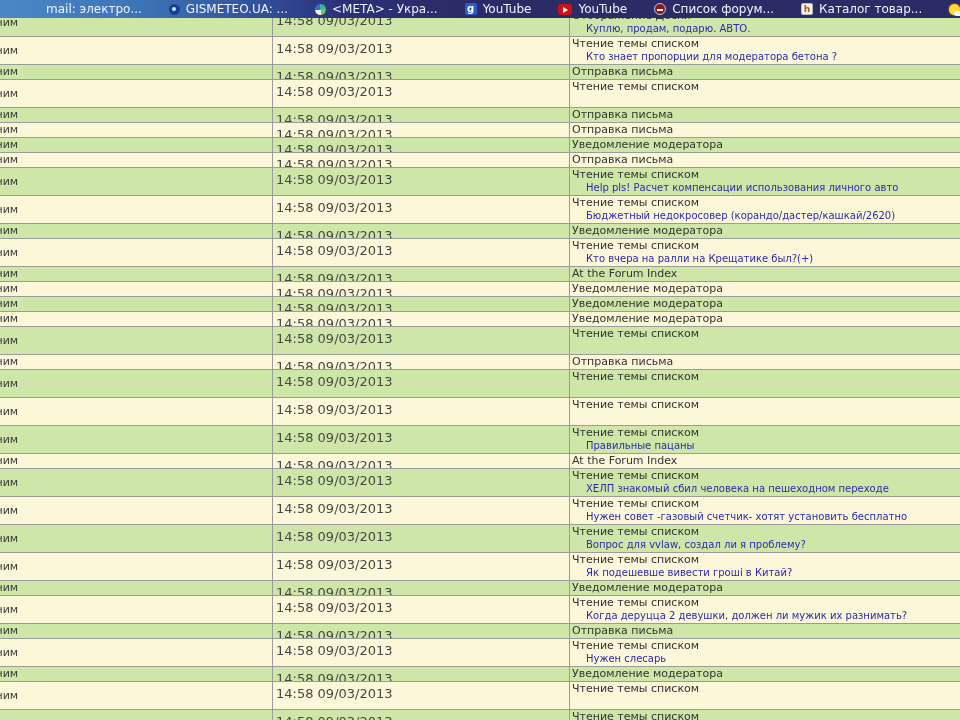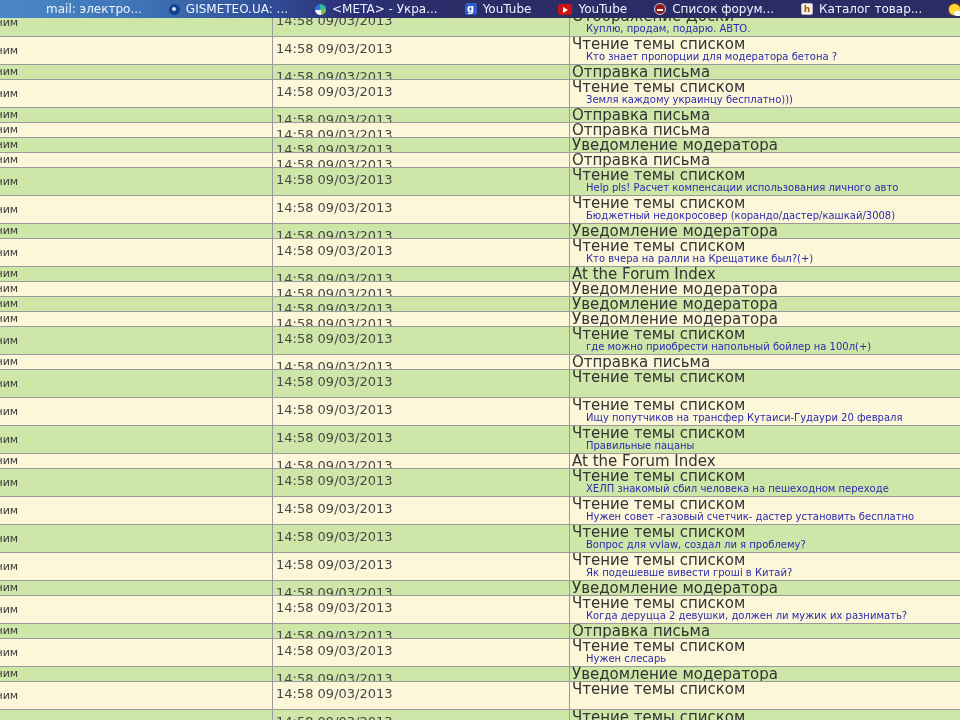--- a/index.html
+++ b/index.html
@@ -37,21 +37,21 @@
   .page{position:absolute;top:9px;left:0;width:960px;}
   .row{display:flex;height:14px;border-bottom:1px solid #9b9b9b;overflow:hidden;}
   .row.tall{height:27px;}
   .row.green{background:#cfe6a9;}
   .row.cream{background:#fcf7d9;}
   .cell-user{width:273px;flex:none;position:relative;display:flex;align-items:center;border-right:1px solid #9b9b9b;box-sizing:border-box;overflow:visible;}
   .username{font-size:11px;color:#3a3a3a;margin-left:-26px;line-height:12px;}
   .cell-time{width:297px;flex:none;border-right:1px solid #9b9b9b;box-sizing:border-box;padding:1px 0 0 3px;}
   .timestamp{font-size:13px;color:#474747;line-height:13px;}
   .cell-activity{flex:1;padding:0 0 0 2px;overflow:hidden;}
-  .action{font-size:15px;color:#333;line-height:14px;white-space:nowrap;}
+  .action{font-size:11px;color:#333;line-height:14px;white-space:nowrap;}
   .topic-link{font-size:10px;color:#2b2bad;line-height:12px;padding-left:14px;white-space:nowrap;cursor:pointer;}
 </style>
 </head>
 <body>
 
 <div class="page" id="rows-host">
   <div class="row tall green">
     <div class="cell-user">
       <span class="username">Аноним</span>
     </div>
@@ -92,21 +92,20 @@
 
   <div class="row tall cream">
     <div class="cell-user">
       <span class="username">Аноним</span>
     </div>
     <div class="cell-time">
       <span class="timestamp">14:58 09/03/2013</span>
     </div>
     <div class="cell-activity">
       <div class="action">Чтение темы списком</div>
-      <div class="topic-link">Земля каждому украинцу бесплатно)))</div>
     </div>
   </div>
 
   <div class="row single green">
     <div class="cell-user">
       <span class="username">Аноним</span>
     </div>
     <div class="cell-time">
       <span class="timestamp">14:58 09/03/2013</span>
     </div>
@@ -170,21 +169,21 @@
 
   <div class="row tall cream">
     <div class="cell-user">
       <span class="username">Аноним</span>
     </div>
     <div class="cell-time">
       <span class="timestamp">14:58 09/03/2013</span>
     </div>
     <div class="cell-activity">
       <div class="action">Чтение темы списком</div>
-      <div class="topic-link">Бюджетный недокросовер (корандо/дастер/кашкай/3008)</div>
+      <div class="topic-link">Бюджетный недокросовер (корандо/дастер/кашкай/2620)</div>
     </div>
   </div>
 
   <div class="row single green">
     <div class="cell-user">
       <span class="username">Аноним</span>
     </div>
     <div class="cell-time">
       <span class="timestamp">14:58 09/03/2013</span>
     </div>
@@ -261,21 +260,20 @@
 
   <div class="row tall green">
     <div class="cell-user">
       <span class="username">Аноним</span>
     </div>
     <div class="cell-time">
       <span class="timestamp">14:58 09/03/2013</span>
     </div>
     <div class="cell-activity">
       <div class="action">Чтение темы списком</div>
-      <div class="topic-link">где можно приобрести напольный бойлер на 100л(+)</div>
     </div>
   </div>
 
   <div class="row single cream">
     <div class="cell-user">
       <span class="username">Аноним</span>
     </div>
     <div class="cell-time">
       <span class="timestamp">14:58 09/03/2013</span>
     </div>
@@ -299,21 +297,20 @@
 
   <div class="row tall cream">
     <div class="cell-user">
       <span class="username">Аноним</span>
     </div>
     <div class="cell-time">
       <span class="timestamp">14:58 09/03/2013</span>
     </div>
     <div class="cell-activity">
       <div class="action">Чтение темы списком</div>
-      <div class="topic-link">Ищу попутчиков на трансфер Кутаиси-Гудаури 20 февраля</div>
     </div>
   </div>
 
   <div class="row tall green">
     <div class="cell-user">
       <span class="username">Аноним</span>
     </div>
     <div class="cell-time">
       <span class="timestamp">14:58 09/03/2013</span>
     </div>
@@ -351,21 +348,21 @@
 
   <div class="row tall cream">
     <div class="cell-user">
       <span class="username">Аноним</span>
     </div>
     <div class="cell-time">
       <span class="timestamp">14:58 09/03/2013</span>
     </div>
     <div class="cell-activity">
       <div class="action">Чтение темы списком</div>
-      <div class="topic-link">Нужен совет -газовый счетчик- дастер установить бесплатно</div>
+      <div class="topic-link">Нужен совет -газовый счетчик- хотят установить бесплатно</div>
     </div>
   </div>
 
   <div class="row tall green">
     <div class="cell-user">
       <span class="username">Аноним</span>
     </div>
     <div class="cell-time">
       <span class="timestamp">14:58 09/03/2013</span>
     </div>

